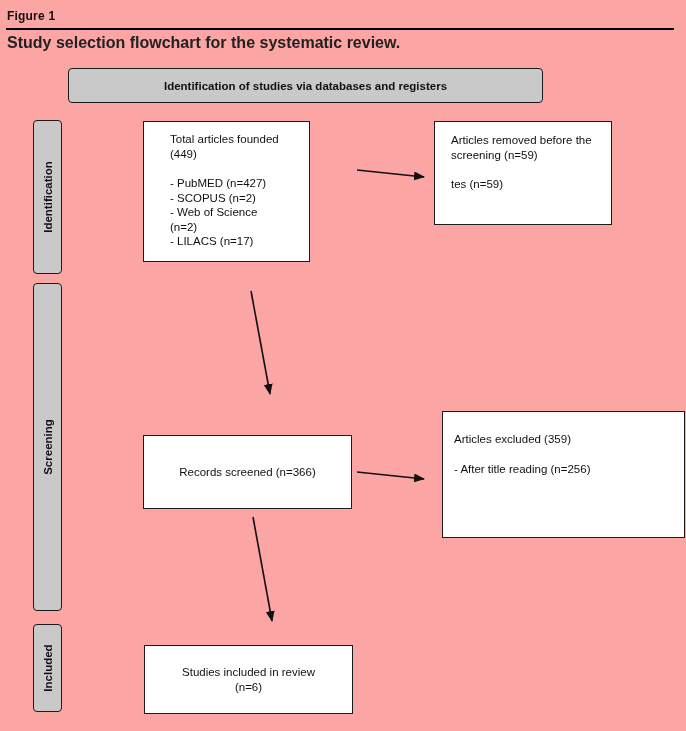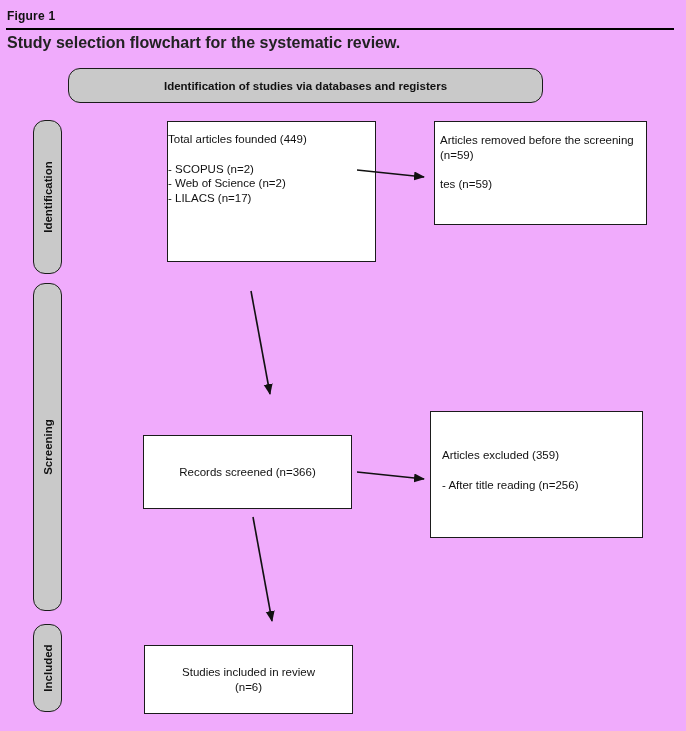--- a/index.html
+++ b/index.html
@@ -1,41 +1,41 @@
 <!DOCTYPE html>
 <html><head>
 <meta charset="utf-8">
 <style>
   html, body { margin: 0; padding: 0; background: #ffffff; }
   .page {
     position: relative;
     width: 686px;
     height: 731px;
-    background: #f0abfc;
+    background: #fca5a5;
     font-family: "Liberation Sans", sans-serif;
     color: #111;
     overflow: hidden;
   }
   .fig-label {
     position: absolute; left: 7px; top: 9px;
     font-size: 12px; font-weight: 700; letter-spacing: .2px;
   }
   .fig-rule {
     position: absolute; left: 6px; top: 28px;
     width: 668px; height: 2px; background: #000;
   }
   .fig-caption {
     position: absolute; left: 7px; top: 34px;
     font-size: 16px; font-weight: 600; color: #222;
   }
   .gray-box {
     position: absolute;
     background: #c9c9c9;
     border: 1.6px solid #1b1b1b;
-    border-radius: 12px;
+    border-radius: 4px;
     box-sizing: border-box;
   }
   .banner {
     left: 68px; top: 68px; width: 475px; height: 35px;
     display: flex; align-items: center; justify-content: center;
     font-size: 11.5px; font-weight: 700;
   }
   .stage {
     left: 33px; width: 29px;
     display: flex; align-items: center; justify-content: center;
@@ -49,25 +49,25 @@
   .stage-screening      { top: 283px; height: 328px; }
   .stage-included       { top: 624px; height: 88px; }
   .wbox {
     position: absolute;
     background: #ffffff;
     border: 1.7px solid #1b1b1b;
     box-sizing: border-box;
     font-size: 11.5px;
     line-height: 14.5px;
   }
-  .box-total    { left: 143px; top: 121px; width: 209px; height: 141px; padding: 10px 0; margin-left: 24px; }
-  .box-removed  { left: 434px; top: 121px; width: 213px; height: 104px; padding: 11px 5px; }
+  .box-total    { left: 143px; top: 121px; width: 167px; height: 141px; padding: 10px 26px; }
+  .box-removed  { left: 434px; top: 121px; width: 178px; height: 104px; padding: 11px 16px; }
   .box-screened { left: 143px; top: 435px; width: 209px; height: 74px;
                   display: flex; align-items: center; justify-content: center; }
-  .box-excluded { left: 430px; top: 411px; width: 213px; height: 127px; padding: 36px 11px 10px; }
+  .box-excluded { left: 442px; top: 411px; width: 243px; height: 127px; padding: 20px 11px 10px; }
   .box-included { left: 144px; top: 645px; width: 209px; height: 69px;
                   display: flex; flex-direction: column; align-items: center; justify-content: center;
                   text-align: center; }
   .box-title { display: block; }
   .box-gap   { display: block; height: 15px; }
   .box-line  { display: block; }
   .arrows {
     position: absolute; left: 0; top: 0; width: 686px; height: 731px;
     pointer-events: none;
   }
@@ -91,20 +91,21 @@
   <div class="gray-box stage stage-screening">
     <span>Screening</span>
   </div>
   <div class="gray-box stage stage-included">
     <span>Included</span>
   </div>
 
   <div class="wbox box-total">
     <span class="box-title">Total articles founded (449)</span>
     <span class="box-gap"></span>
+    <span class="box-line">- PubMED (n=427)</span>
     <span class="box-line">- SCOPUS (n=2)</span>
     <span class="box-line">- Web of Science (n=2)</span>
     <span class="box-line">- LILACS (n=17)</span>
   </div>
 
   <div class="wbox box-removed">
     <span class="box-title">Articles removed before the screening (n=59)</span>
     <span class="box-gap"></span>
     <span class="box-line">tes (n=59)</span>
   </div>

